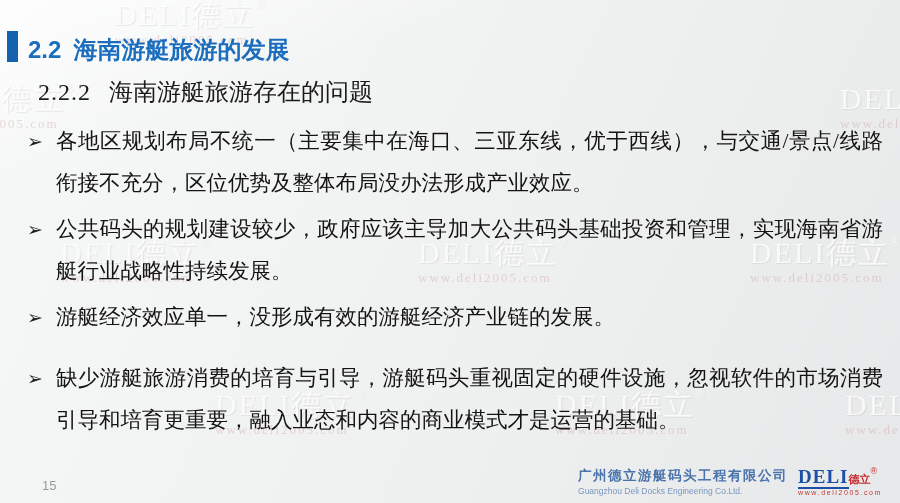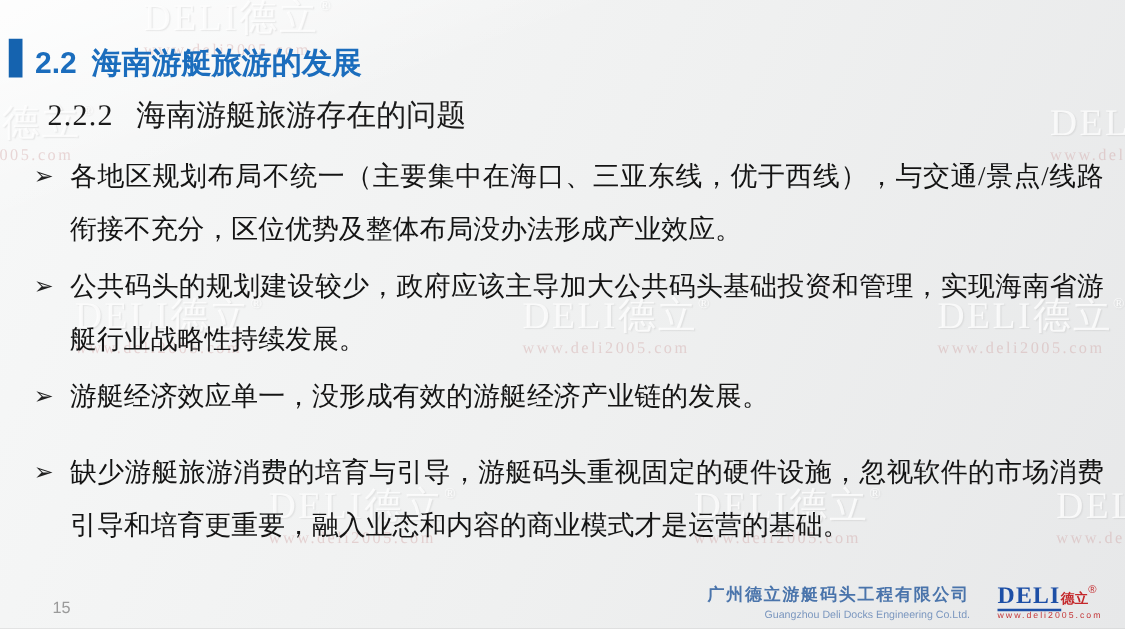--- a/index.html
+++ b/index.html
@@ -31,21 +31,21 @@
   
   .bullets{position:absolute;left:27px;top:120px;width:856px;
     font-family:"Liberation Serif","DejaVu Serif",serif;font-size:21.5px;color:#141414;}
   .bullet{position:relative;padding-left:29px;line-height:42px;margin-bottom:4px;text-align:justify;}
   .bullet .marker{position:absolute;left:0;top:0;font-family:"DejaVu Sans",sans-serif;font-size:19px;color:#222;}
   .bullet.extra-gap{margin-top:19px;}
 
   
   .page-number{position:absolute;left:42px;top:478px;font-size:13px;color:#9a9a9a;}
   .footer-right{position:absolute;right:18px;bottom:7px;display:flex;align-items:center;}
-  .company{text-align:right;margin-right:22px;}
+  .company{text-align:left;margin-right:10px;}
   .company-cn{font-size:13.5px;font-weight:bold;color:#4a74ab;letter-spacing:1.5px;white-space:nowrap;}
   .company-en{font-size:8.5px;color:#7b97bf;margin-top:1px;white-space:nowrap;}
   .logo{text-align:left;line-height:1;}
   .logo-row{white-space:nowrap;}
   .logo-latin{font-family:"Liberation Serif","DejaVu Serif",serif;font-size:19px;font-weight:bold;color:#1d4fa6;border-bottom:2px solid #1d4fa6;padding-bottom:0;letter-spacing:1px;}
   .logo-cn{font-size:11px;font-weight:bold;color:#c4282b;}
   .logo-reg{font-size:9px;color:#c4282b;vertical-align:top;}
   .logo-url{font-size:7px;color:#c4383a;letter-spacing:1.6px;margin-top:3px;white-space:nowrap;}
 </style>
 </head>

